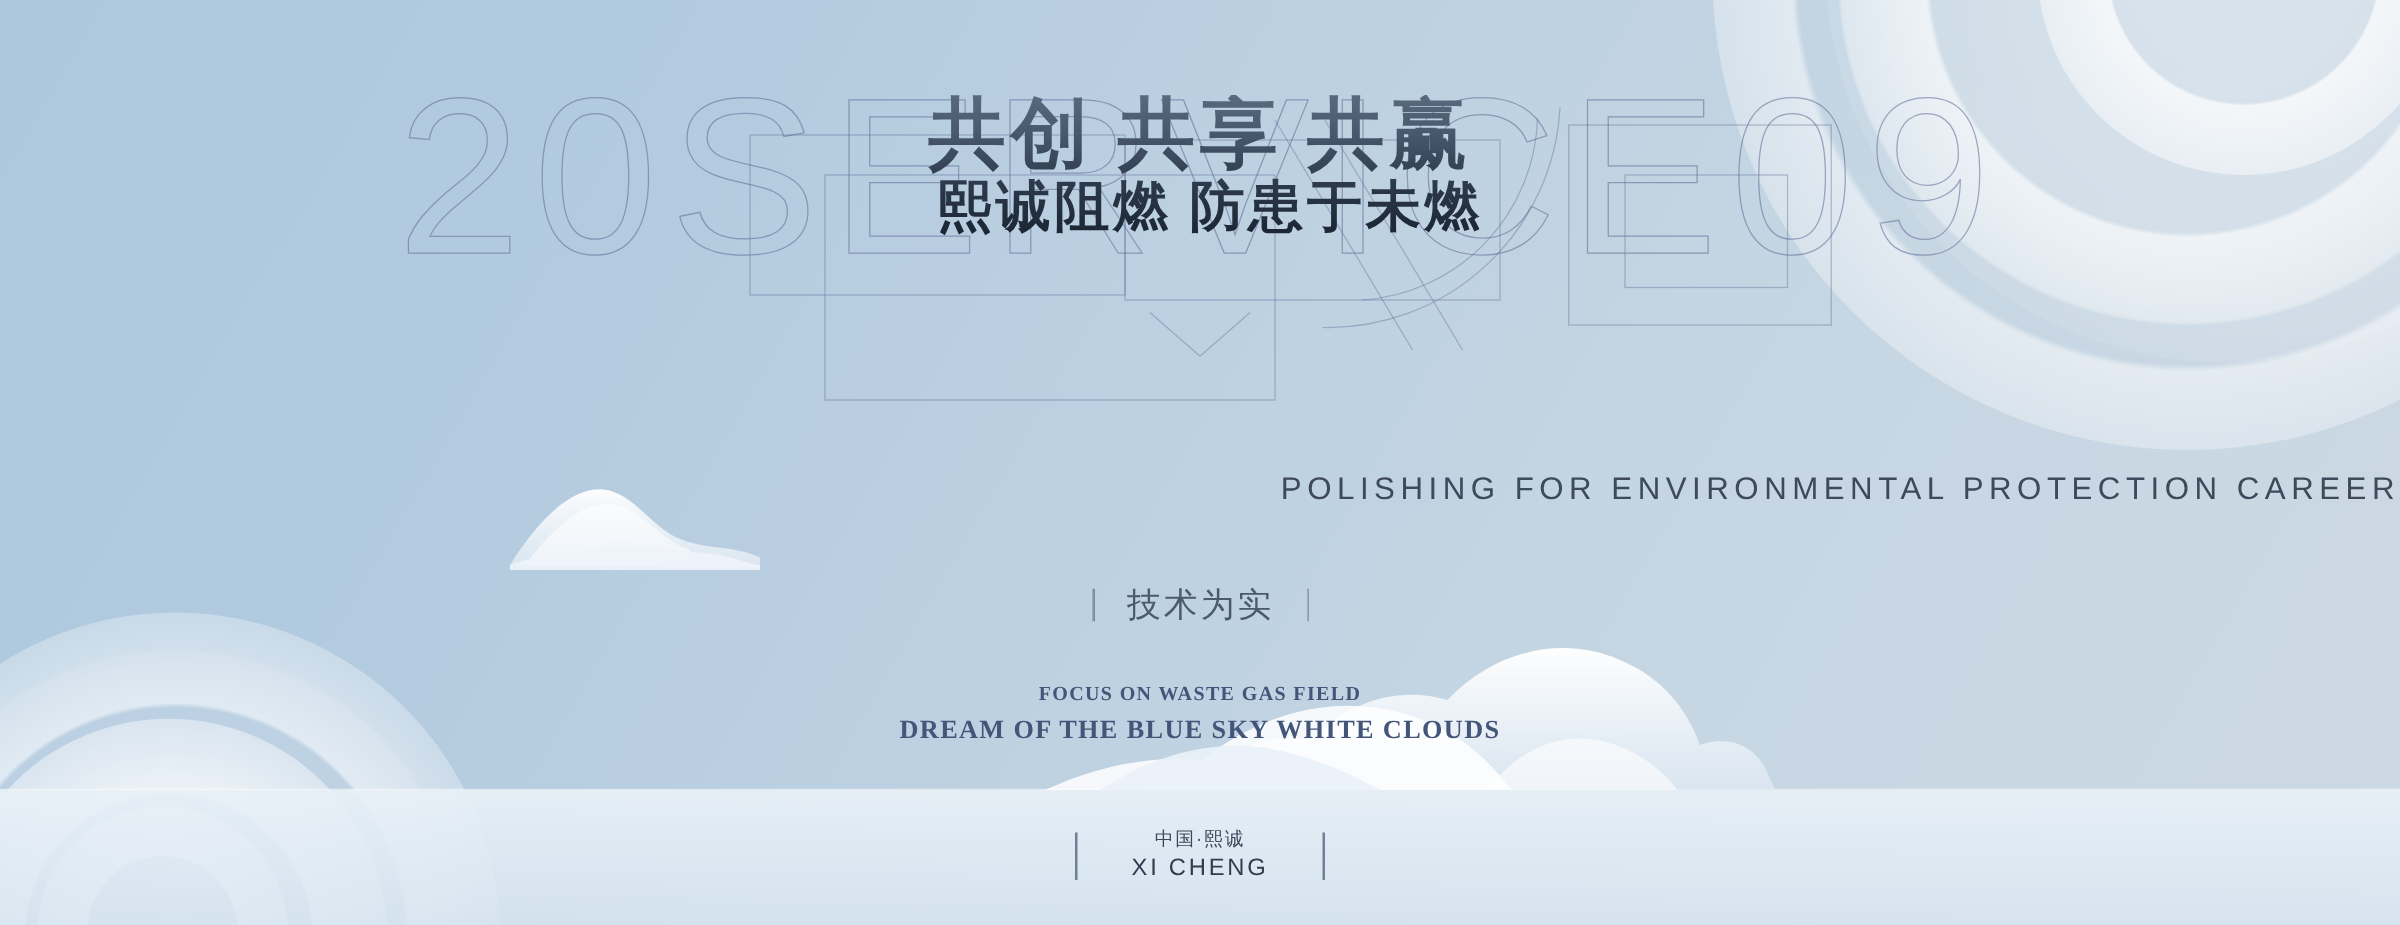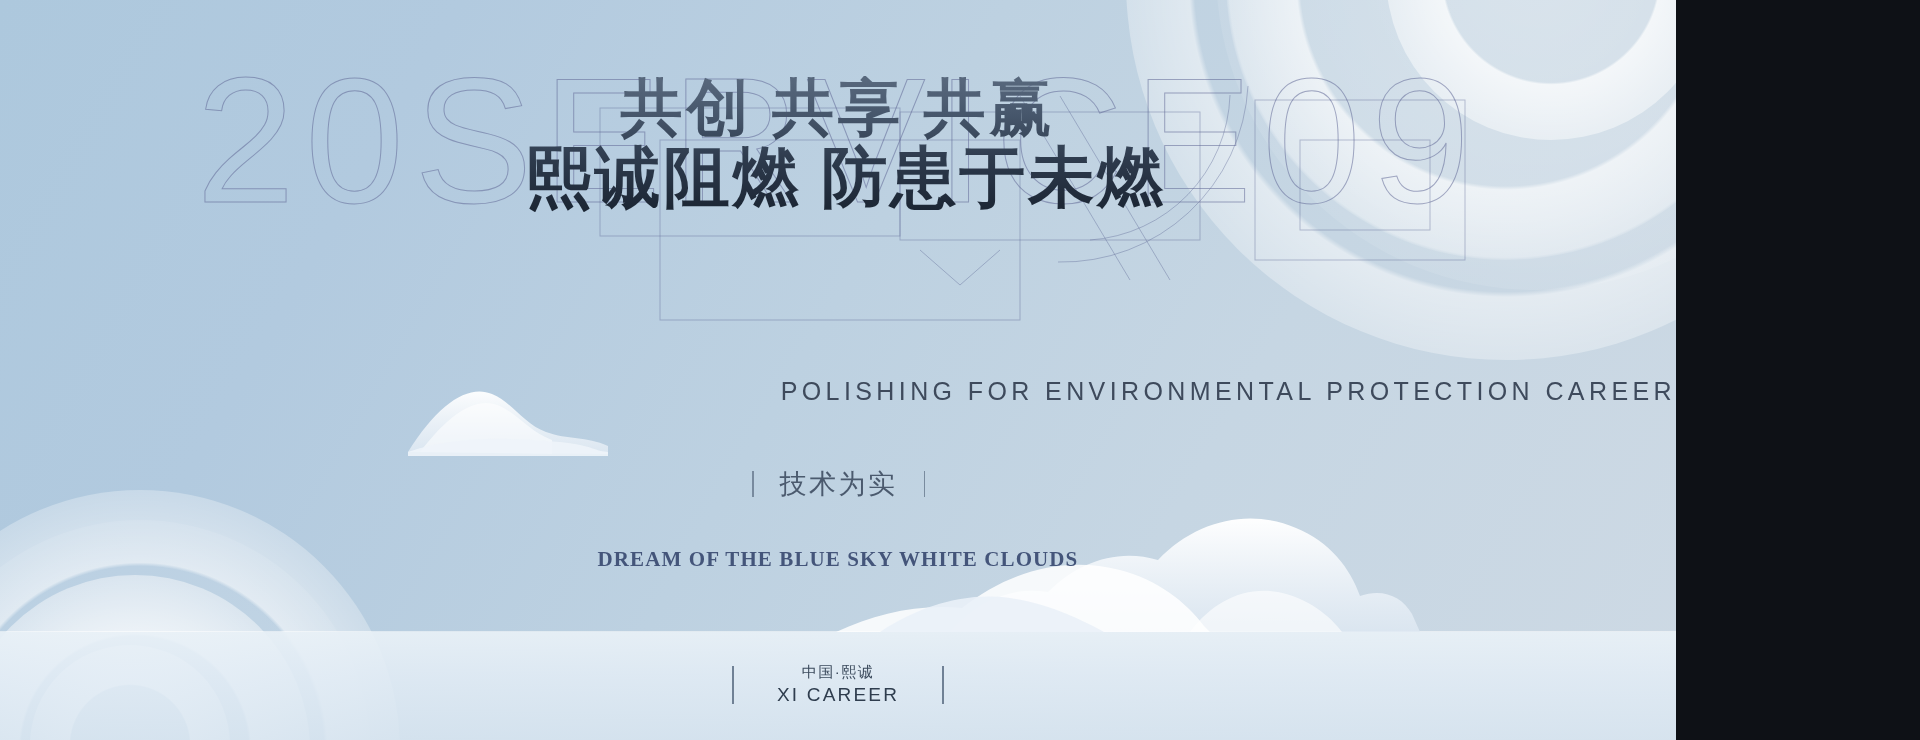--- a/index.html
+++ b/index.html
@@ -2,21 +2,21 @@
 <html><head>
 <meta charset="utf-8">
 <style>
   html, body {
     margin: 0;
     padding: 0;
     background: #0e1116;
   }
   .stage {
     position: relative;
-    width: 1676px;
+    width: 1920px;
     height: 740px;
     overflow: hidden;
     font-family: "Liberation Sans", sans-serif;
     background: linear-gradient(120deg, #adc8dd 0%, #b2cadf 22%, #bdd1e1 48%, #c6d6e3 70%, #cdd9e4 100%);
   }
 
   
   .bg-layer {
     position: absolute;
     inset: 0;
@@ -132,21 +132,21 @@
     color: transparent;
     white-space: nowrap;
   }
   .headline .line1 {
     display: block;
     font-size: 62px;
     letter-spacing: 4px;
   }
   .headline .line2 {
     display: block;
-    font-size: 66px;
+    font-size: 44px;
     letter-spacing: 3px;
     margin-top: 2px;
     margin-left: 16px;
   }
 
   .eng-tagline {
     position: absolute;
     left: 0; right: 0;
     top: 377px;
     text-align: right;
@@ -310,26 +310,27 @@
     <div class="eng-tagline">POLISHING FOR ENVIRONMENTAL PROTECTION CAREER</div>
 
     <div class="values-row">
       <span class="value-sep"></span>
       <span class="value-sep"></span>
       <span class="value-item">技术为实</span>
       <span class="value-sep"></span>
     </div>
 
     <div class="serif-block">
+      <div class="l1">FOCUS ON WASTE GAS FIELD</div>
       <div class="l2">DREAM OF THE BLUE SKY WHITE CLOUDS</div>
     </div>
 
     <div class="footer-lockup">
       <span class="footer-bar"></span>
       <span class="footer-text">
         <span class="footer-cn">中国·熙诚</span>
-        <span class="footer-en">XI CAREER</span>
+        <span class="footer-en">XI CHENG</span>
       </span>
       <span class="footer-bar"></span>
     </div>
 
   </div>
 </div>
 
 </body></html>

